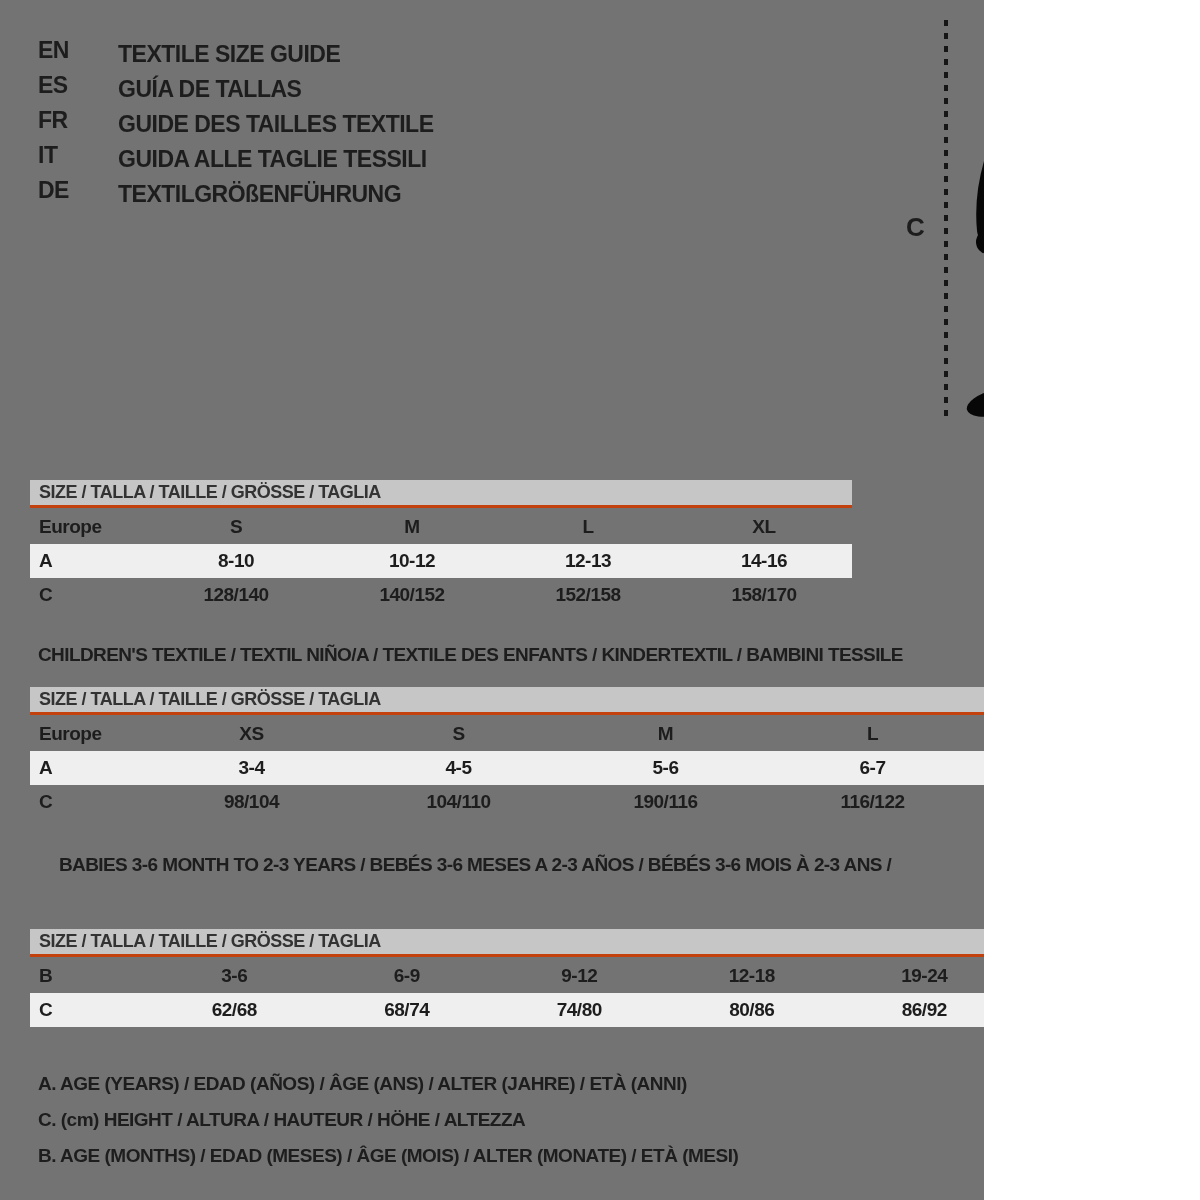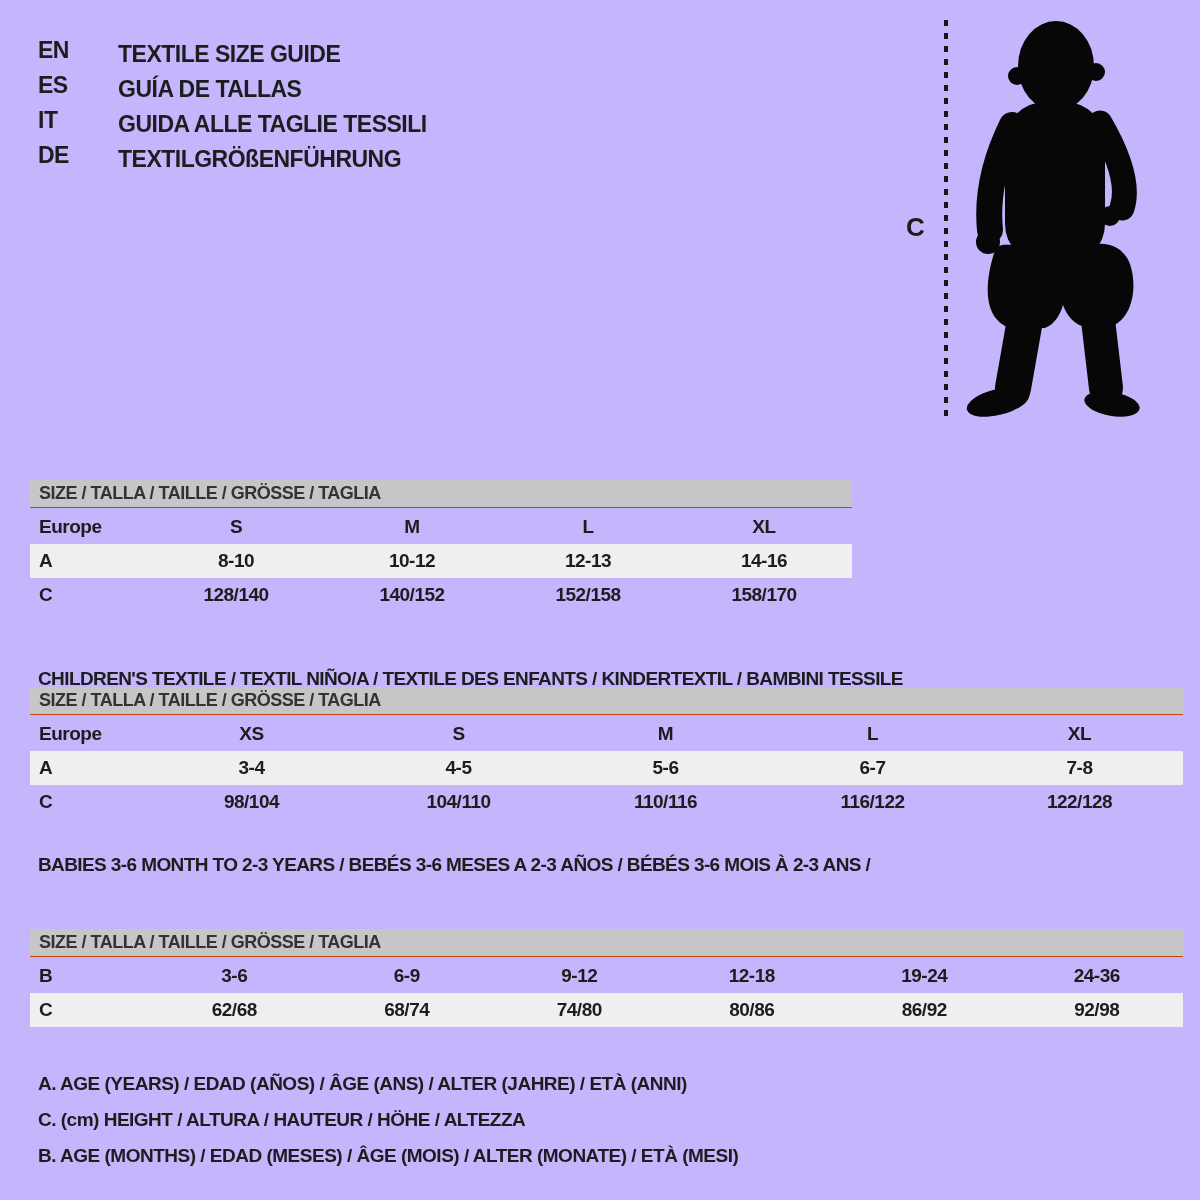--- a/index.html
+++ b/index.html
@@ -1,41 +1,41 @@
 <!DOCTYPE html>
 <html><head>
 <meta charset="utf-8">
 <style>
   * { margin:0; padding:0; box-sizing:border-box; }
   html,body { background:#ffffff; }
   .page {
-    position:relative; width:1200px; height:1200px; background:#c4b5fd;
+    position:relative; width:984px; height:1200px; background:#737373;
     font-family:"Liberation Sans", sans-serif; color:#1d1d1d; overflow:hidden;
   }
   .abs { position:absolute; }
 
   
   .langs { top:33px; left:38px; }
   .lang-row { display:flex; height:35px; align-items:center; }
   .lang-code { width:80px; font-size:23px; font-weight:700; letter-spacing:-0.5px; }
   .lang-title { font-size:23px; font-weight:700; letter-spacing:-0.5px;margin-top:8px; }
 
   
   .c-label { left:906px; top:212px; font-size:26px; font-weight:700; }
   .dash-line { left:942px; top:18px; }
   .baby { left:950px; top:20px; }
 
   
   .sec-heading { left:38px; font-size:19px; font-weight:700; letter-spacing:-0.6px; white-space:nowrap; }
-  .babies-heading { line-height:37px; }
+  .babies-heading { line-height:37px;margin-left:21px; }
 
   
   .stable { left:30px; }
   .size-bar {
-    height:28px; background:#c6c6c6; border-bottom:1px solid #c2410c;
+    height:28px; background:#c6c6c6; border-bottom:3px solid #c2410c;
     display:flex; align-items:center; padding-left:9px; margin-bottom:2px;
     font-size:18px; font-weight:700; letter-spacing:-0.5px; color:#333333;
   }
   .trow { display:flex; height:34px; align-items:center; font-size:19px; font-weight:700; letter-spacing:-0.5px; }
   .trow.shaded { background:#efefef; }
   .lab { width:118px; padding-left:9px; text-align:left; }
   .val { flex:1; text-align:center; }
   .w-junior { width:822px; }
   .w-wide { width:1153px; }
 
@@ -49,20 +49,24 @@
 <div class="page">
 
   <div class="abs langs">
     <div class="lang-row">
       <span class="lang-code">EN</span>
       <span class="lang-title">TEXTILE SIZE GUIDE</span>
     </div>
     <div class="lang-row">
       <span class="lang-code">ES</span>
       <span class="lang-title">GUÍA DE TALLAS</span>
+    </div>
+    <div class="lang-row">
+      <span class="lang-code">FR</span>
+      <span class="lang-title">GUIDE DES TAILLES TEXTILE</span>
     </div>
     <div class="lang-row">
       <span class="lang-code">IT</span>
       <span class="lang-title">GUIDA ALLE TAGLIE TESSILI</span>
     </div>
     <div class="lang-row">
       <span class="lang-code">DE</span>
       <span class="lang-title">TEXTILGRÖßENFÜHRUNG</span>
     </div>
   </div>
@@ -116,21 +120,21 @@
     </div>
     <div class="trow">
       <div class="lab">C</div>
       <div class="val">128/140</div>
       <div class="val">140/152</div>
       <div class="val">152/158</div>
       <div class="val">158/170</div>
     </div>
   </div>
 
-  <div class="abs sec-heading" style="top:668px;">CHILDREN'S TEXTILE / TEXTIL NIÑO/A / TEXTILE DES ENFANTS / KINDERTEXTIL / BAMBINI TESSILE</div>
+  <div class="abs sec-heading" style="top:644px;">CHILDREN'S TEXTILE / TEXTIL NIÑO/A / TEXTILE DES ENFANTS / KINDERTEXTIL / BAMBINI TESSILE</div>
 
   <div class="abs stable w-wide" style="top:687px;">
     <div class="size-bar">SIZE / TALLA / TAILLE / GRÖSSE / TAGLIA</div>
     <div class="trow">
       <div class="lab">Europe</div>
       <div class="val">XS</div>
       <div class="val">S</div>
       <div class="val">M</div>
       <div class="val">L</div>
       <div class="val">XL</div>
@@ -140,21 +144,21 @@
       <div class="val">3-4</div>
       <div class="val">4-5</div>
       <div class="val">5-6</div>
       <div class="val">6-7</div>
       <div class="val">7-8</div>
     </div>
     <div class="trow">
       <div class="lab">C</div>
       <div class="val">98/104</div>
       <div class="val">104/110</div>
-      <div class="val">110/116</div>
+      <div class="val">190/116</div>
       <div class="val">116/122</div>
       <div class="val">122/128</div>
     </div>
   </div>
 
   <div class="abs sec-heading babies-heading" style="top:846px;">
     <div>BABIES 3-6 MONTH TO 2-3 YEARS / BEBÉS 3-6 MESES A 2-3 AÑOS / BÉBÉS 3-6 MOIS À 2-3 ANS /</div>
   </div>
 
   <div class="abs stable w-wide" style="top:929px;">

